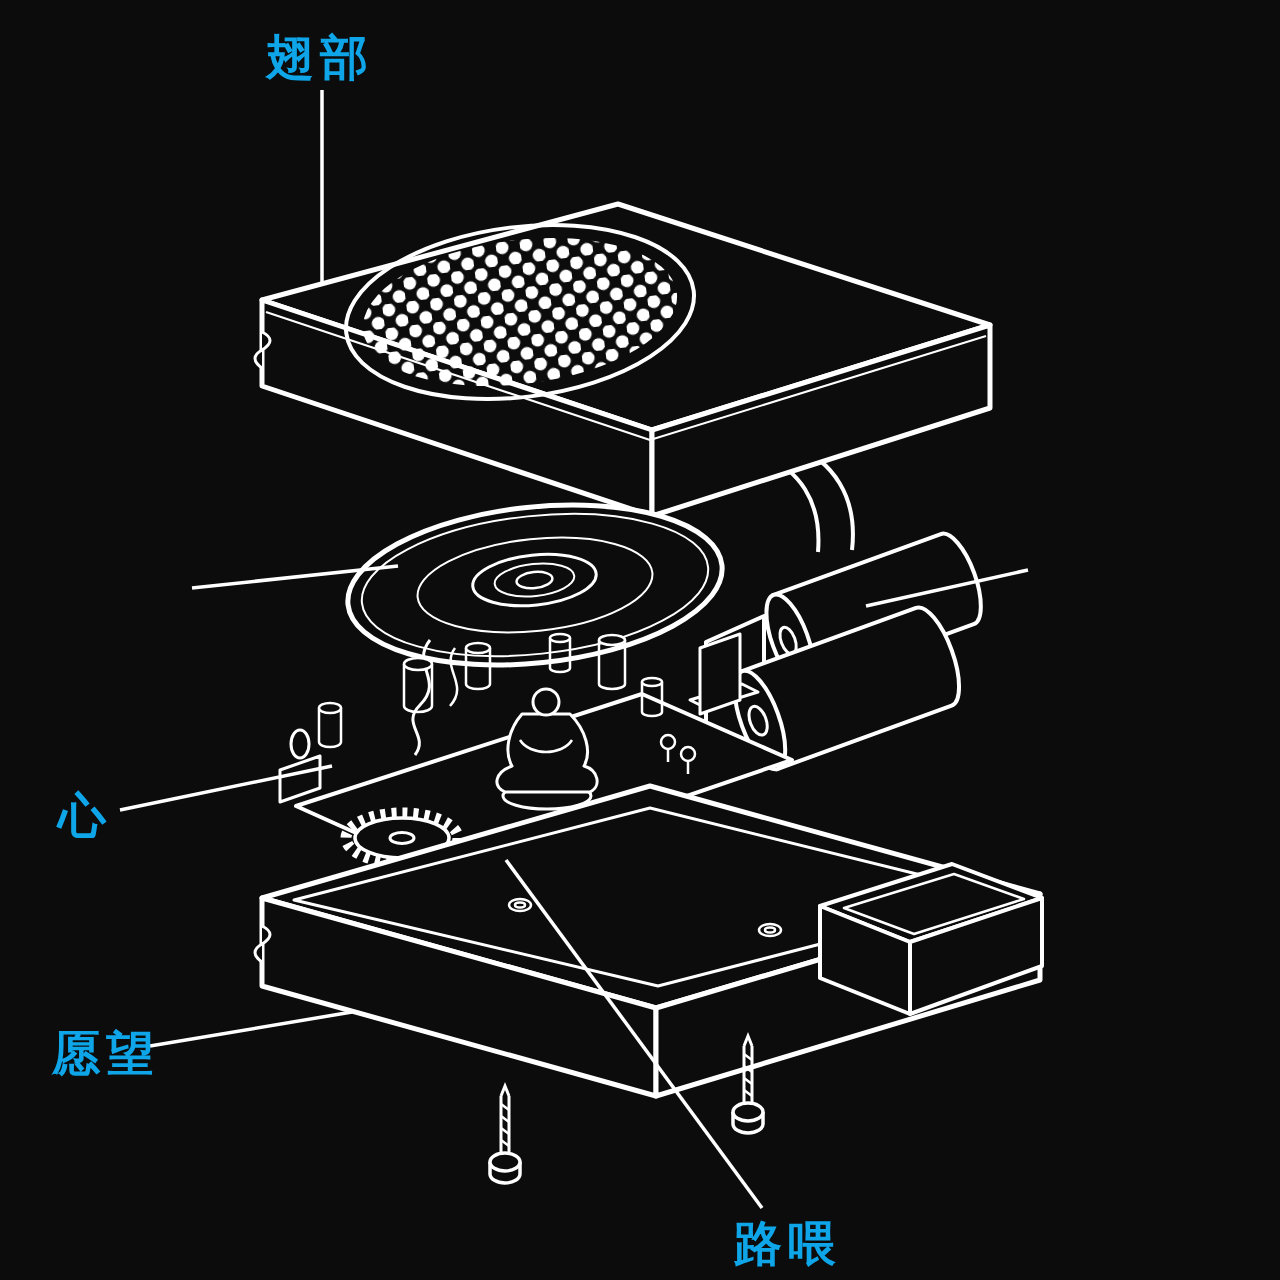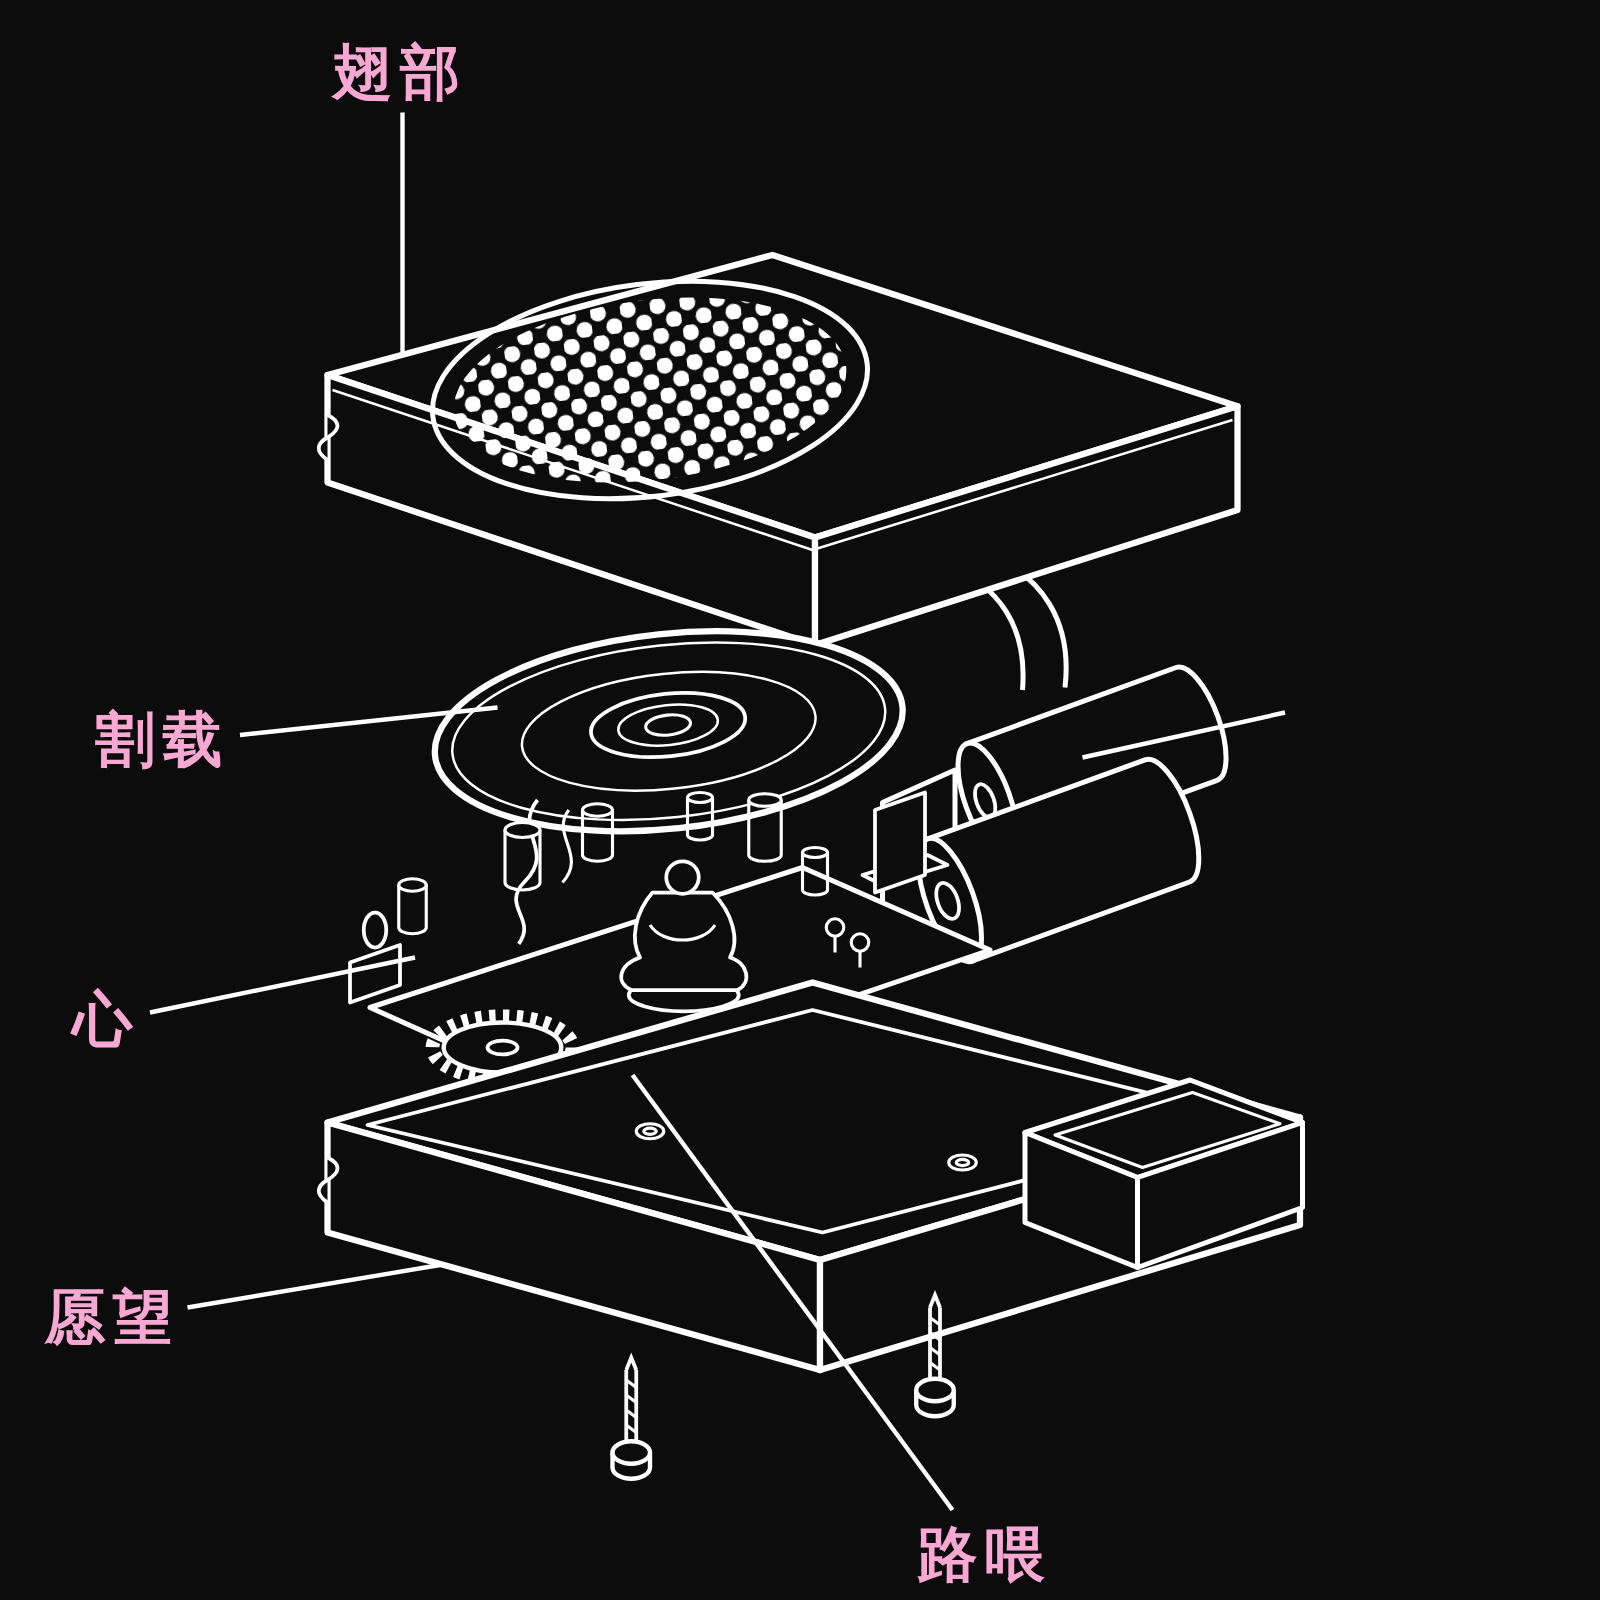--- a/index.html
+++ b/index.html
@@ -3,29 +3,29 @@
 <meta charset="utf-8">
 <style>
   html,body{margin:0;padding:0;background:#000;}
   #stage{
     position:relative;width:1280px;height:1280px;overflow:hidden;
     background:#0c0c0c;
     font-family:"DejaVu Sans",sans-serif;
   }
   #stage svg{position:absolute;left:0;top:0;}
   .lbl{
-    position:absolute;color:#f9a8d4;
+    position:absolute;color:#0ea5e9;
     font-weight:700;font-size:48px;letter-spacing:6px;white-space:nowrap;
     font-family:"DejaVu Sans",sans-serif;
   }
   .lbl-top-cover{left:266px;top:26px;}
   .lbl-speaker{left:76px;top:560px;}
   .lbl-battery{left:1036px;top:544px;}
   .lbl-board{left:58px;top:784px;}
-  .lbl-bottom{left:36px;top:1022px;}
+  .lbl-bottom{left:52px;top:1022px;}
   .lbl-figure{left:734px;top:1212px;}
 </style>
 </head>
 <body>
 
 <div id="stage">
 
 <svg width="1280" height="1280" viewBox="0 0 1280 1280">
   <defs>
     <pattern id="p-dots" width="24" height="24" patternUnits="userSpaceOnUse">
@@ -183,18 +183,17 @@
     <line x1="322" y1="90" x2="322" y2="282"></line>
     <line x1="192" y1="588" x2="398" y2="566"></line>
     <line x1="1028" y1="570" x2="866" y2="606"></line>
     <line x1="120" y1="810" x2="332" y2="766"></line>
     <line x1="150" y1="1046" x2="352" y2="1012"></line>
     <line x1="762" y1="1208" x2="506" y2="860"></line>
   </g>
 </svg>
 
 <div class="lbl lbl-top-cover">翅部</div>
-<div class="lbl lbl-speaker">割载</div>
 <div class="lbl lbl-board">心</div>
 <div class="lbl lbl-bottom">愿望</div>
 <div class="lbl lbl-figure">路喂</div>
 
 </div>
 
 </body></html>

